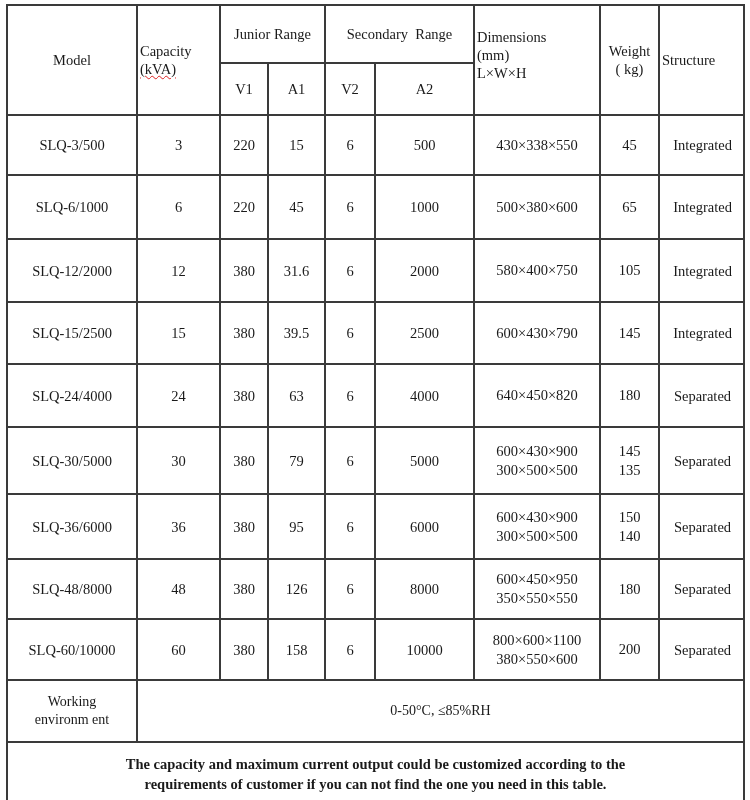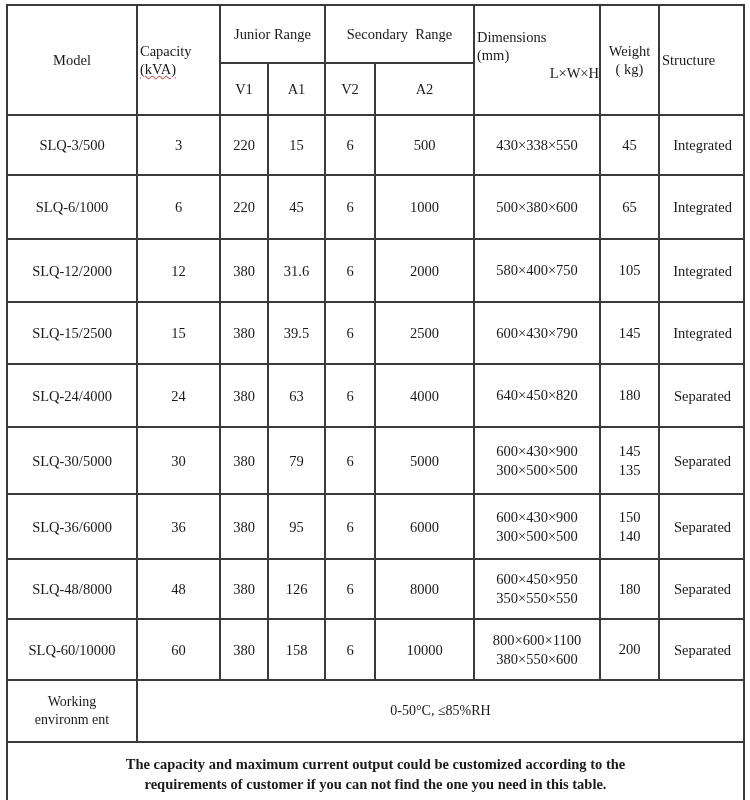--- a/index.html
+++ b/index.html
@@ -8,21 +8,21 @@
   table.spec { position: absolute; left: 6px; top: 4px; width: 737px;
                border-collapse: collapse; table-layout: fixed; }
   table.spec td { border: 2px solid #3a3a3a; text-align: center; vertical-align: middle;
                   font-size: 14.5px; padding: 0; line-height: 18px; }
   .hdr1 td { height: 56px; }
   .hdr2 td { height: 50px; }
   .h-left { text-align: left !important; padding-left: 2px !important; }
   .cap-hdr { text-align: left !important; vertical-align: middle; padding-left: 2px !important; }
   .spell { text-decoration: underline wavy #d22; text-decoration-thickness: 1px; }
   .dim-hdr { text-align: left !important; vertical-align: top !important; padding-top: 22px !important; padding-left: 2px !important;}
-  .dim-hdr .lwh { display: block; text-align: right; }
+  .dim-hdr .lwh { display: block; text-align: left; }
   .weight-hdr { line-height: 18px; }
   tr.row td { height: 57px; }
   .structure { text-align: center; padding-left: 2px !important; }
   .multi span { display: block; line-height: 19px; }
   tr.env td { height: 60px; font-size: 14px; }
   .env-label { line-height: 19px; }
   tr.note td { height: 62px; font-weight: bold; font-size: 14.5px; line-height: 20px; }
 </style>
 </head>
 <body>

